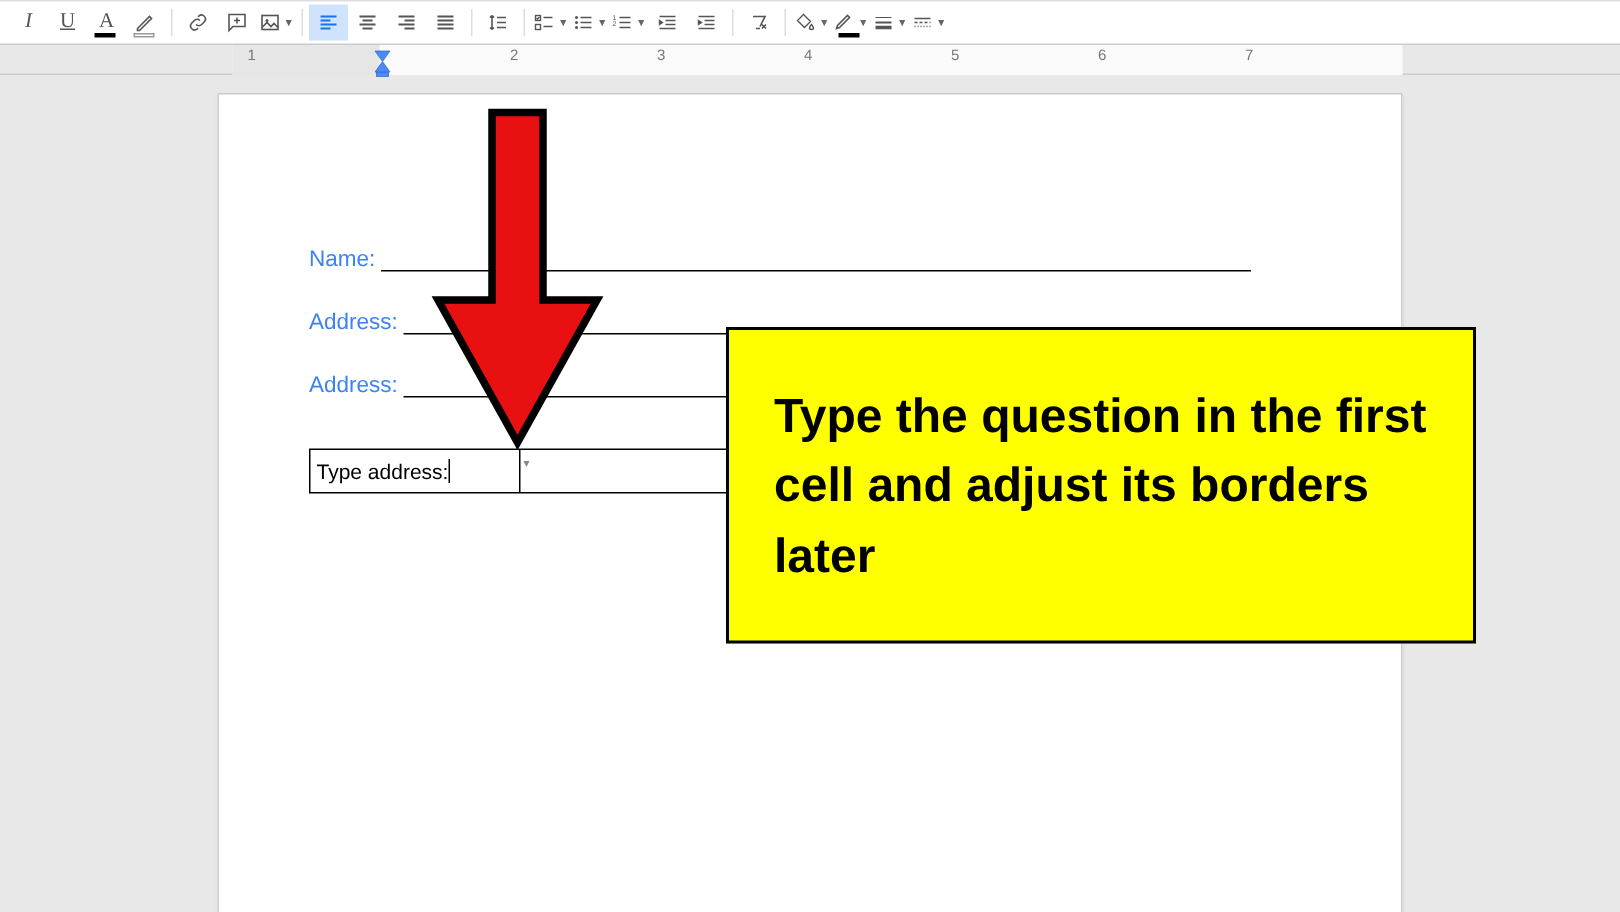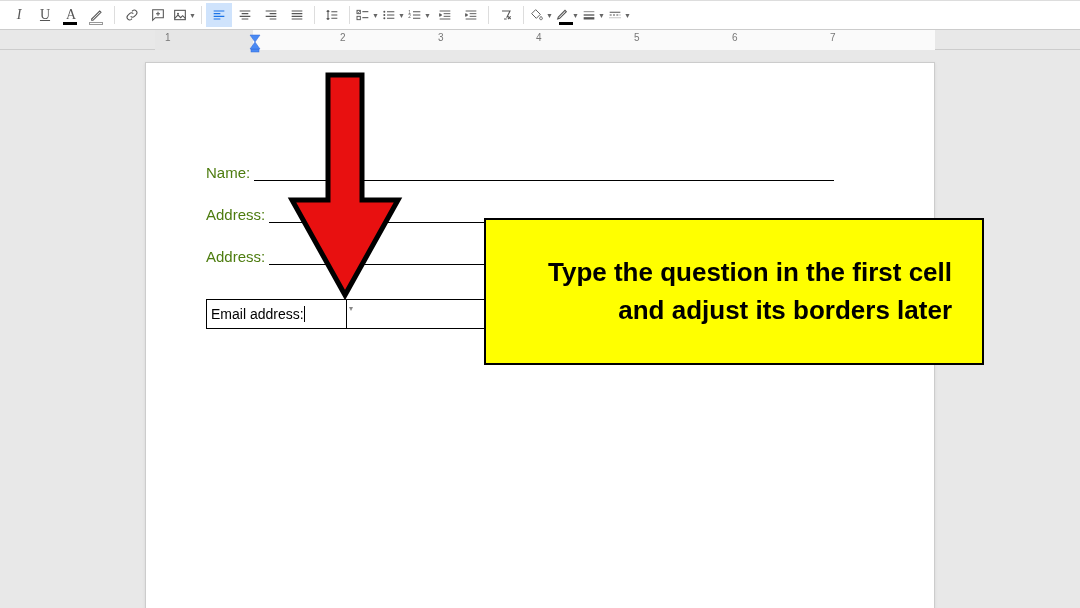--- a/index.html
+++ b/index.html
@@ -115,21 +115,21 @@
     box-shadow: 0 1px 3px rgba(0,0,0,0.08);
     position: relative;
     padding: 100px 100px 60px 60px;
   }
 
   .form-row {
     display: flex;
     align-items: flex-end;
     margin-bottom: 24px;
     font-size: 15px;
-    color: #4d7c0f;
+    color: #3b82f6;
   }
   .form-label { 
     padding-right: 4px;
     white-space: nowrap;
   }
   .form-line {
     flex: 1;
     border-bottom: 1px solid #000;
     height: 18px;
   }
@@ -179,23 +179,23 @@
 
   .callout {
     position: absolute;
     left: 484px;
     top: 218px;
     width: 500px;
     background: #ffff00;
     padding: 34px 30px;
     border: 2px solid #000;
     font-weight: 900;
-    font-size: 26px;
+    font-size: 32px;
     line-height: 1.45;
-    text-align: right;
+    text-align: left;
     z-index: 6;
     font-family: Arial, sans-serif;
   }
 </style>
 </head>
 <body>
 
 <div class="toolbar">
   <div class="tb-btn">
       <span style="font-style:italic;font-family:serif">I</span>
@@ -370,21 +370,21 @@
       <span class="form-label">Address:</span>
       <span class="form-line"></span>
     </div>
     <div class="form-row" style="margin-bottom:0">
       <span class="form-label">Address:</span>
       <span class="form-line"></span>
     </div>
 
     <div class="table-2cell">
       <div class="cell1">
-        <span>Email address:</span>
+        <span>Type address:</span>
           <span class="cursor"></span>
         <span class="col-handle">▾</span>
       </div>
       <div class="cell2"></div>
     </div>
 
   </div>
 </div>
 
 <div class="arrow-annot">

